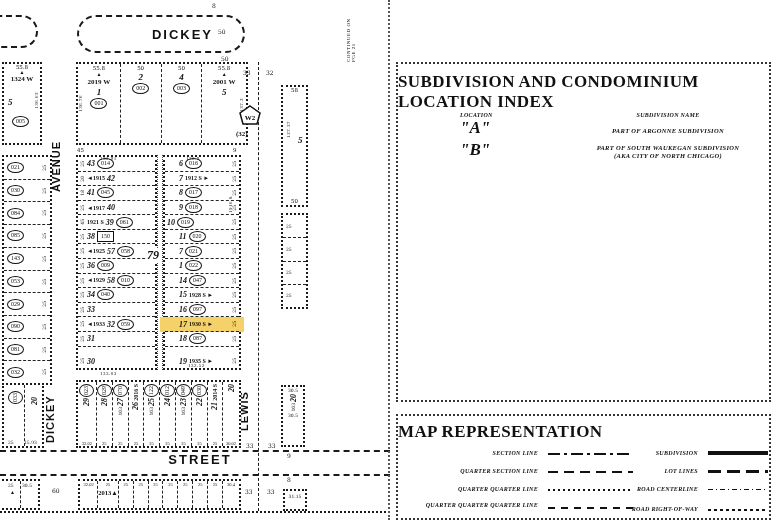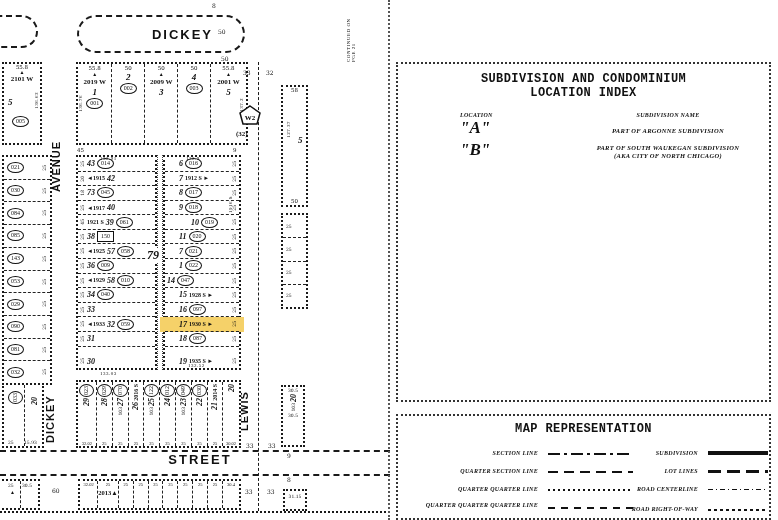--- a/index.html
+++ b/index.html
@@ -37,21 +37,21 @@
   .wrow:last-child{border-bottom:none;}
   .blot{border-left:1px dashed #222;position:relative;display:flex;flex-direction:column;align-items:center;padding-top:2px;gap:1px;box-sizing:border-box;}
   .blot:first-child{border-left:none;}
   .bw{position:absolute;bottom:0;left:0;right:0;text-align:center;font-size:4.5px;}
   .erow{flex:1;border-bottom:1px dashed #222;display:flex;align-items:center;padding-left:3px;}
   .erow:last-child{border-bottom:none;}
   .scol{flex:1;border-left:1px dashed #222;text-align:center;font-size:4.5px;padding-top:1px;}
   .scol:first-child{border-left:none;}
   
   .panel{border:2px dotted #333;box-sizing:border-box;background:#fff;}
-  .ptitle{font-size:12px;font-weight:bold;letter-spacing:.4px;text-align:center;font-family:Liberation Mono, monospace;}
+  .ptitle{font-size:17px;font-weight:bold;letter-spacing:.4px;text-align:left;font-family:Liberation Serif, serif;}
   .lab{font-size:6px;font-weight:bold;font-style:italic;letter-spacing:.3px;}
   .bigletter{font-size:17px;font-weight:bold;font-style:italic;font-family:"Liberation Serif",serif;}
   .lsamp{position:absolute;}
   .l-section{height:2px;background:repeating-linear-gradient(90deg,#111 0 12px,transparent 12px 16px,#111 16px 19px,transparent 19px 23px);}
   .l-quarter{height:2px;background:repeating-linear-gradient(90deg,#111 0 10px,transparent 10px 16px);}
   .l-qq{height:1.5px;background:repeating-linear-gradient(90deg,#111 0 2px,transparent 2px 5px);}
   .l-qqq{height:1.5px;background:repeating-linear-gradient(90deg,#111 0 7px,transparent 7px 13px);}
   .l-subdiv{height:4px;background:#111;}
   .l-lot{height:3px;background:repeating-linear-gradient(90deg,#111 0 13px,transparent 13px 19px);}
   .l-center{height:1px;background:repeating-linear-gradient(90deg,#111 0 5px,transparent 5px 8px,#111 8px 9px,transparent 9px 12px);}
@@ -76,21 +76,21 @@
     <span class="street-v vt abs" style="left:44px;top:383px;height:60px;">DICKEY</span>
     <span class="street-v vt abs" style="left:238px;top:383px;height:48px;">LEWIS</span>
     <span class="street-h abs" style="left:150px;top:452px;width:100px;text-align:center;">STREET</span>
 
     <span class="vt abs" style="left:346px;top:10px;height:52px;font-size:5px;letter-spacing:.5px;">CONTINUED ON PGE 21</span>
 
     <div class="blk abs" style="left:2px;top:62px;width:40px;height:83px;">
       <div style="text-align:center;">
         <div class="tick">55.8</div>
         <div style="font-size:5px;">▲</div>
-        <div class="adr" style="font-size:7px;">2101 W</div>
+        <div class="adr" style="font-size:7px;">1324 W</div>
       </div>
       <span class="tnum abs" style="left:4px;top:33px;">5</span>
       <span class="pin abs" style="left:8px;top:52px;">005</span>
       <span class="dim vt abs" style="right:1px;top:28px;">136.63</span>
     </div>
 
     <div class="blk cols abs" style="left:76px;top:62px;width:172px;height:83px;">
       <div class="tcol" style="flex:1.05;">
         <span class="tick">55.8</span>
         <span style="font-size:5px;" class="hide-if-empty">▲</span>
@@ -99,27 +99,20 @@
         <span class="pin hide-if-empty">001</span>
       </div>
       <div class="tcol">
         <span class="tick">50</span>
 
         <span class="tnum">2</span>
         <span class="pin hide-if-empty">002</span>
       </div>
       <div class="tcol">
         <span class="tick">50</span>
-        <span style="font-size:5px;" class="hide-if-empty">▲</span>
-        <span class="adr hide-if-empty" style="font-size:7px;">2009 W</span>
-        <span class="tnum">3</span>
-
-      </div>
-      <div class="tcol">
-        <span class="tick">50</span>
 
         <span class="tnum">4</span>
         <span class="pin hide-if-empty">003</span>
       </div>
       <div class="tcol" style="flex:1.1;">
         <span class="tick">55.8</span>
         <span style="font-size:5px;" class="hide-if-empty">▲</span>
         <span class="adr hide-if-empty" style="font-size:7px;">2001 W</span>
         <span class="tnum">5</span>
 
@@ -179,21 +172,21 @@
           <span class="lnum">43</span>
           <span class="pin hide-if-empty">014</span>
         </div>
       <div class="mrow">
           <span class="tick4 vt">20</span>
           <span class="adr hide-if-empty">◄1915</span>
           <span class="lnum">42</span>
         </div>
       <div class="mrow">
           <span class="tick4 vt">18</span>
-          <span class="lnum">73</span>
+          <span class="lnum">41</span>
           <span class="pin hide-if-empty">045</span>
         </div>
       <div class="mrow">
           <span class="tick4 vt">25</span>
           <span class="adr hide-if-empty">◄1917</span>
           <span class="lnum">40</span>
         </div>
       <div class="mrow">
           <span class="tick4 vt">45</span>
           <span class="adr hide-if-empty">1921 S</span>
@@ -267,41 +260,41 @@
           <span class="lnum" style="margin-left:12px;">8</span>
           <span class="pin hide-if-empty">017</span>
           <span class="tick4 vt" style="margin-left:auto;">25</span>
         </div>
       <div class="mrow">
           <span class="lnum" style="margin-left:12px;">9</span>
           <span class="pin hide-if-empty">018</span>
           <span class="tick4 vt" style="margin-left:auto;">25</span>
         </div>
       <div class="mrow">
-          <span class="lnum" style="margin-left:24px;">10</span>
+          <span class="lnum" style="margin-left:0;">10</span>
           <span class="pin hide-if-empty">019</span>
           <span class="tick4 vt" style="margin-left:auto;">25</span>
         </div>
       <div class="mrow">
           <span class="lnum" style="margin-left:12px;">11</span>
           <span class="pin hide-if-empty">020</span>
           <span class="tick4 vt" style="margin-left:auto;">25</span>
         </div>
       <div class="mrow">
           <span class="lnum" style="margin-left:12px;">7</span>
           <span class="pin hide-if-empty">021</span>
           <span class="tick4 vt" style="margin-left:auto;">25</span>
         </div>
       <div class="mrow">
           <span class="lnum" style="margin-left:12px;">1</span>
           <span class="pin hide-if-empty">022</span>
           <span class="tick4 vt" style="margin-left:auto;">25</span>
         </div>
       <div class="mrow">
-          <span class="lnum" style="">14</span>
+          <span class="lnum" style="margin-left:12px;">14</span>
           <span class="pin hide-if-empty">047</span>
           <span class="tick4 vt" style="margin-left:auto;">25</span>
         </div>
       <div class="mrow">
           <span class="lnum" style="margin-left:12px;">15</span>
           <span class="adr hide-if-empty">1928 S ►</span>
           <span class="tick4 vt" style="margin-left:auto;">25</span>
         </div>
       <div class="mrow">
           <span class="lnum" style="margin-left:12px;">16</span>

